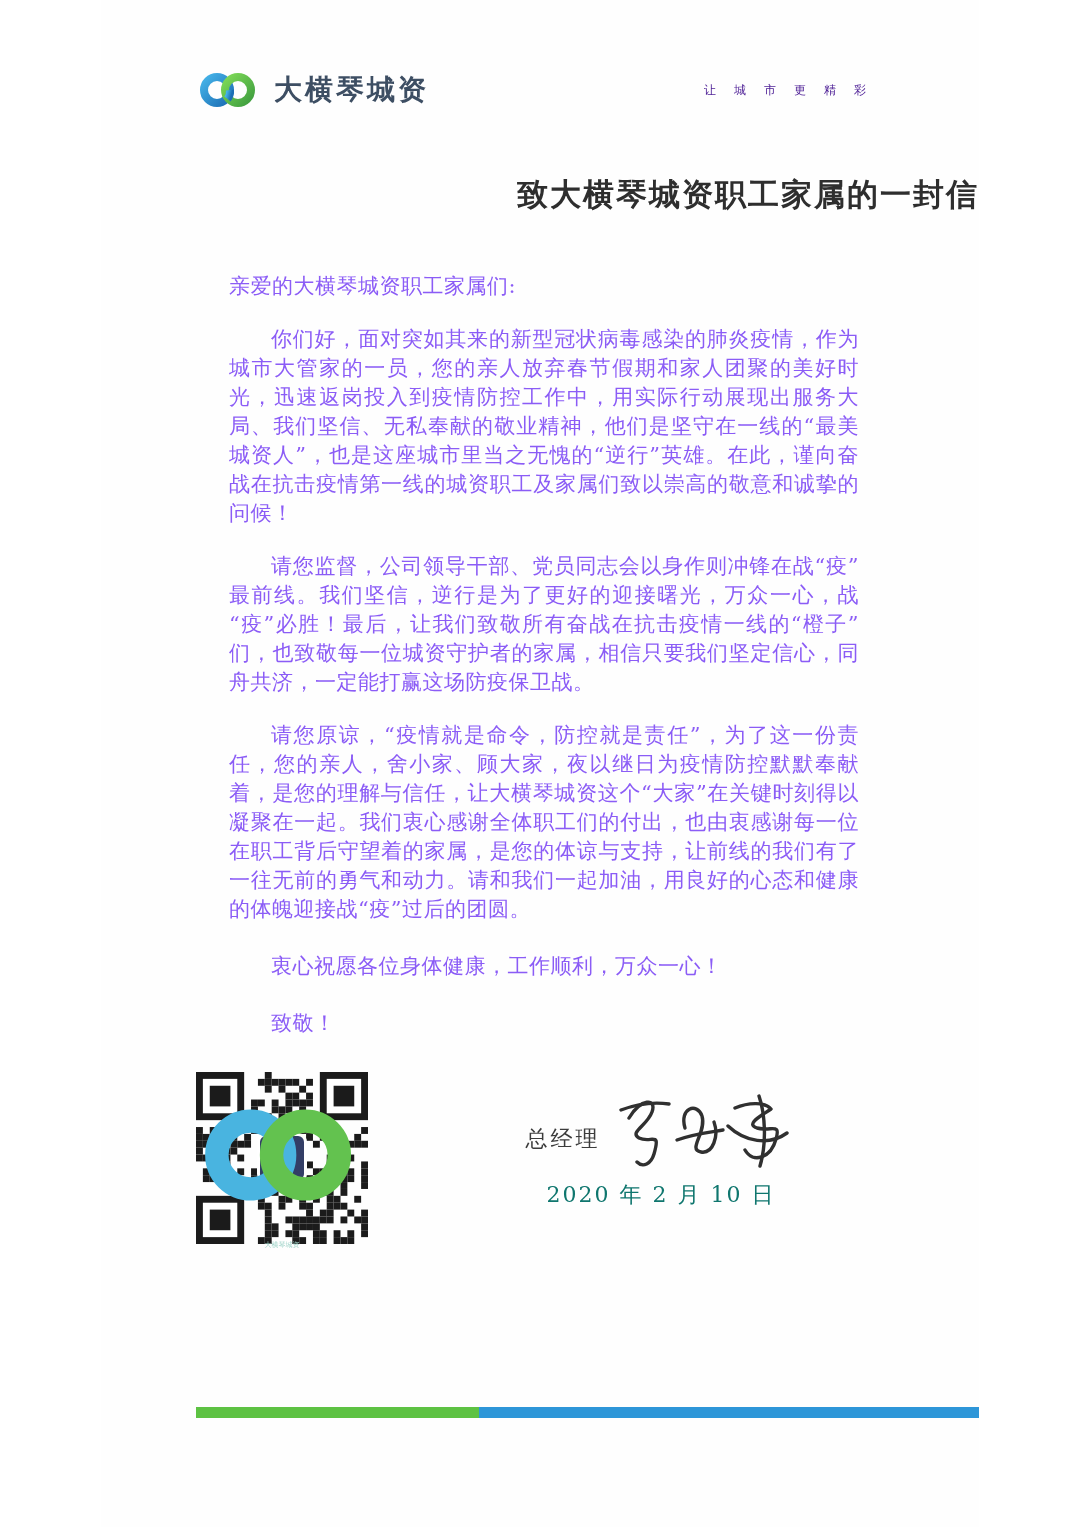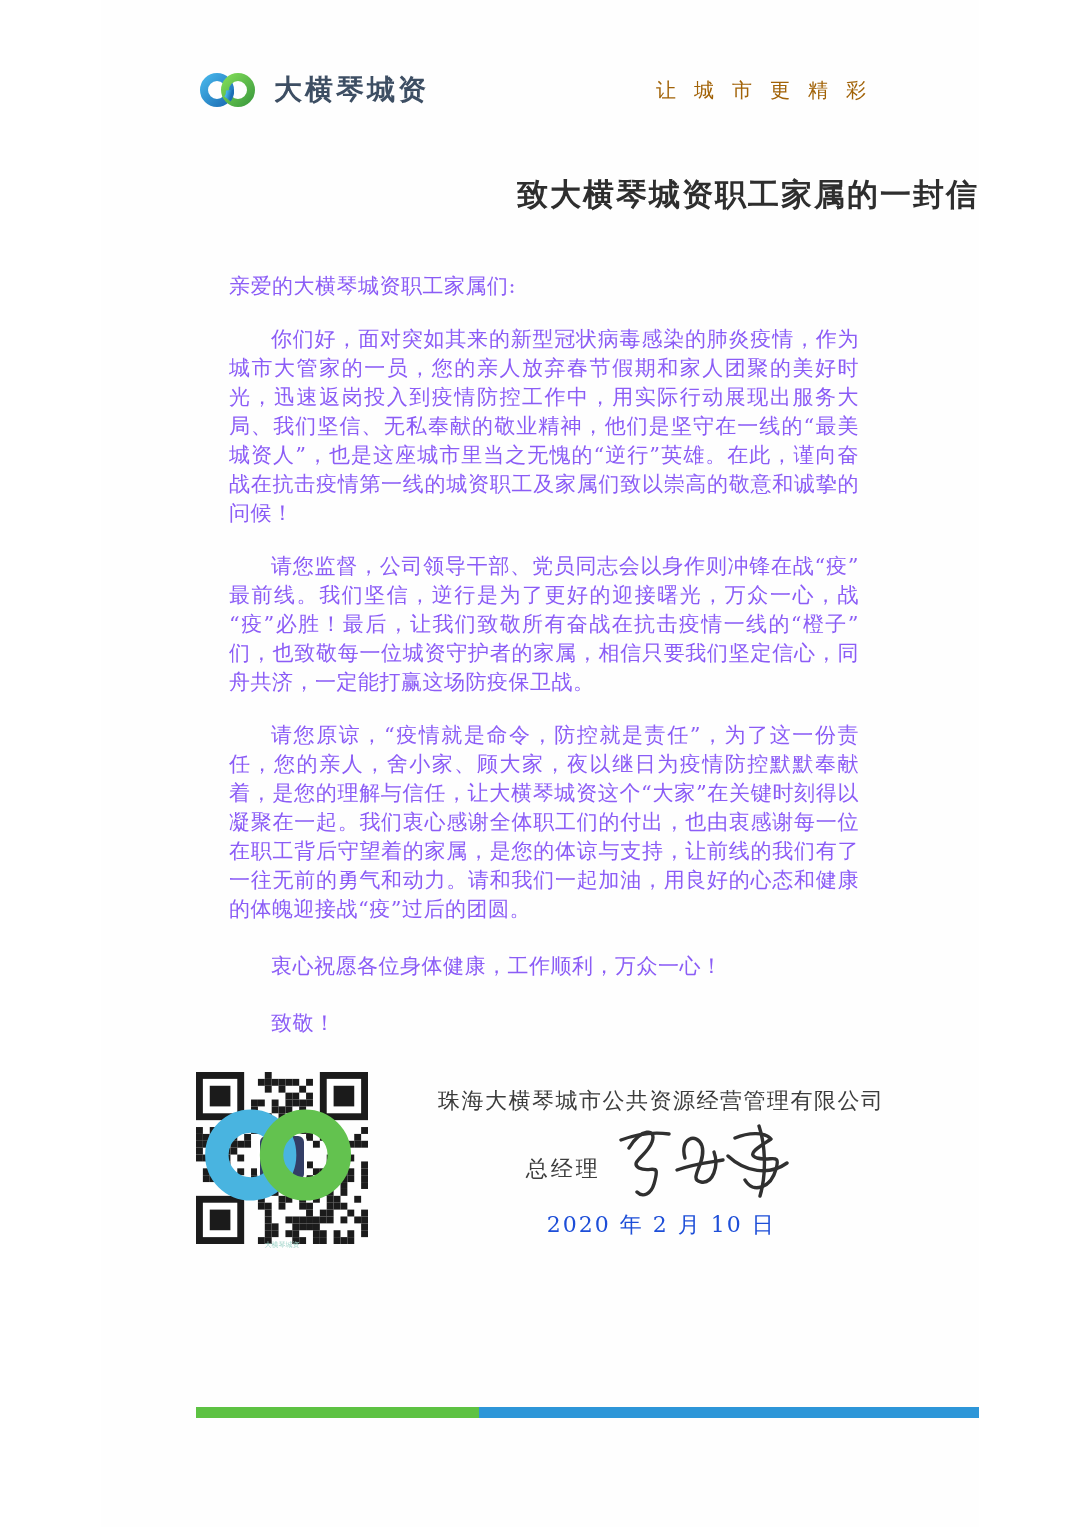--- a/index.html
+++ b/index.html
@@ -18,21 +18,21 @@
     padding:68px 95px 0 95px;
   }
   .brand{display:flex;align-items:center;gap:12px;}
   .brand svg{display:block;}
   .brand-text{
     font-family:"DejaVu Sans","Liberation Sans",sans-serif;
     font-size:28px;font-weight:700;color:#3d4e63;letter-spacing:3px;
   }
   .slogan{
     font-family:Liberation Sans, sans-serif;
-    font-size:20px;color:#a16207;letter-spacing:18px;font-weight:500;
+    font-size:12px;color:#4c1d95;letter-spacing:18px;font-weight:500;
     white-space:nowrap;
   }
   
   .title{
     margin:62px 0 0 0;
     text-align:right;
     font-size:31px;font-weight:700;color:#2e2e2e;letter-spacing:2px;
   }
   
   .letter-body{
@@ -70,21 +70,21 @@
   }
   .company-name{
     font-size:22px;color:#3c3c3c;letter-spacing:1.5px;white-space:nowrap;
   }
   .role-row{
     display:flex;align-items:center;margin-top:10px;height:86px;
   }
   .role-label{font-size:22px;color:#3c3c3c;letter-spacing:3px;margin-right:6px;}
   .signature-svg{margin-top:-14px;}
   .sig-date{
-    font-size:22px;color:#1d4ed8;letter-spacing:2px;margin-top:-2px;
+    font-size:22px;color:#0f766e;letter-spacing:2px;margin-top:-2px;
   }
   
   .bottom-bar{
     position:absolute;left:95px;top:1407px;width:895px;height:11px;
     display:flex;
   }
   .bar-green{height:100%;width:31.6%;}
   .bar-blue{height:100%;flex:1;}
 </style>
 </head>
@@ -325,21 +325,20 @@
         <span class="mini-rings">
           <svg width="22" height="14" viewBox="0 0 66 44">
             <circle cx="21" cy="22" r="13" fill="none" stroke="#49b4e0" stroke-width="9"></circle>
             <circle cx="42" cy="22" r="13" fill="none" stroke="#63c24f" stroke-width="9"></circle>
           </svg>
         </span>
         <span class="mini-label">大横琴城资</span>
       </div>
     </div>
     <div class="sig-right">
-      <div class="company-name">珠海大横琴城市公共资源经营管理有限公司</div>
       <div class="role-row">
         <span class="role-label">总经理</span>
         <svg class="signature-svg" width="190" height="96" viewBox="0 0 190 96" fill="none" stroke="#1f1f1f" stroke-width="3.4" stroke-linecap="round" stroke-linejoin="round" opacity="0.92">
           <path d="M22,34 C34,14 50,14 45,28 C40,42 22,48 32,54 C44,60 54,46 47,70 C44,80 36,84 30,78"></path>
           <path d="M14,26 C30,20 48,18 62,20"></path>
           <path d="M78,44 C72,24 90,18 95,32 C100,48 80,66 94,68 C106,70 112,52 107,38"></path>
           <path d="M70,56 C86,50 104,48 116,46"></path>
           <path d="M128,24 C142,18 158,18 164,25 C154,32 138,40 150,44 C164,48 174,38 169,55 C164,74 146,80 138,66"></path>
           <path d="M121,42 C138,58 162,62 180,49"></path>
           <path d="M152,12 C158,30 160,58 153,82"></path>

